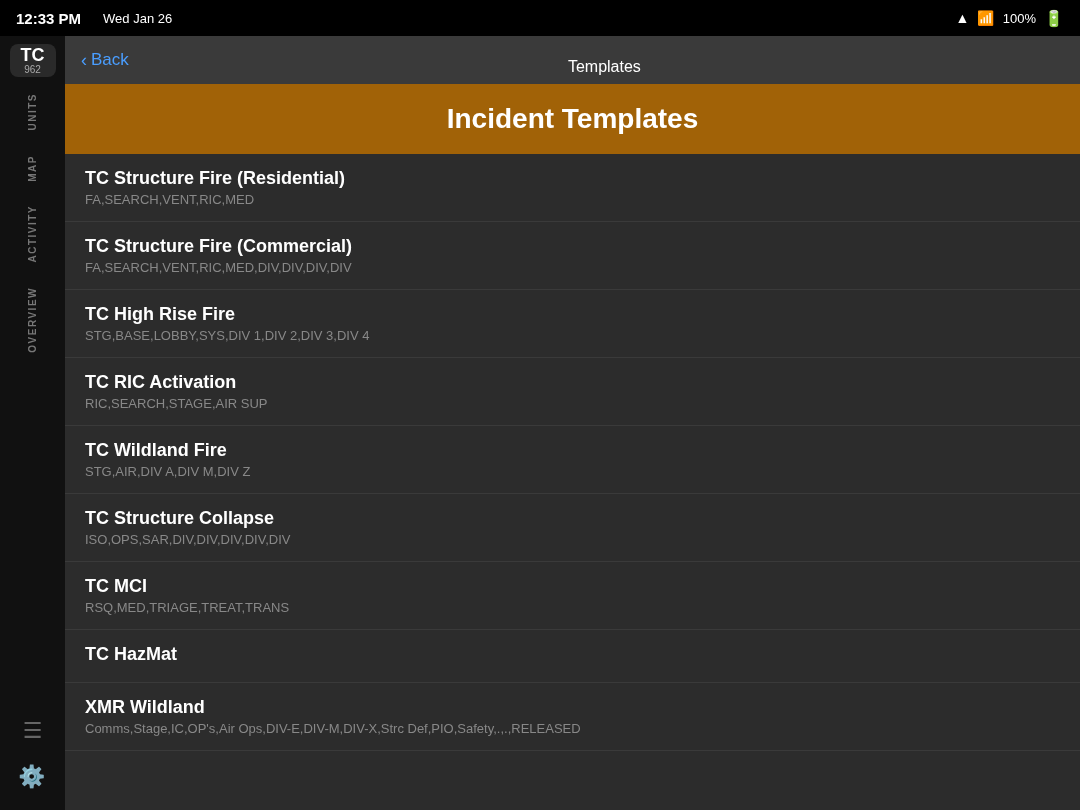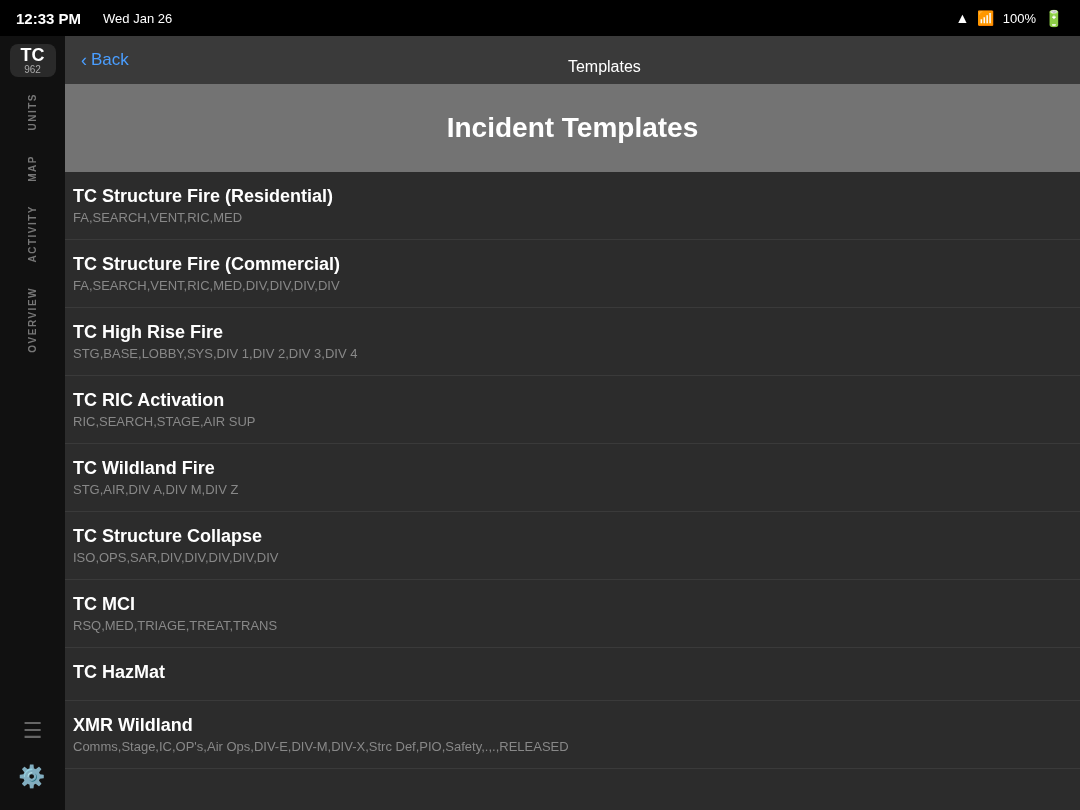--- a/index.html
+++ b/index.html
@@ -271,22 +271,22 @@
     #modal-container {
       background: #2c2c2c;
       margin: 0;
       width: 100%;
       height: 100%;
       display: flex;
       flex-direction: column;
     }
 
     #modal-header-red {
-      background: #737373;
-      padding: 28px 20px;
+      background: #a16207;
+      padding: 19px 20px;
       text-align: center;
     }
     #modal-header-red .modal-title {
       color: #fff;
       font-size: 28px;
       font-weight: 700;
     }
 
     #modal-top-bar {
       background: #3a3a3a;
@@ -311,21 +311,21 @@
       margin-top: 14px;
     }
 
     #modal-list {
       flex: 1;
       overflow-y: auto;
       background: #2c2c2c;
     }
 
     .template-item {
-      padding: 14px 8px;
+      padding: 14px 20px;
       border-bottom: 1px solid #3a3a3a;
       cursor: pointer;
     }
     .template-name {
       color: #fff;
       font-size: 18px;
       font-weight: 600;
       margin-bottom: 3px;
     }
     .template-tags {

